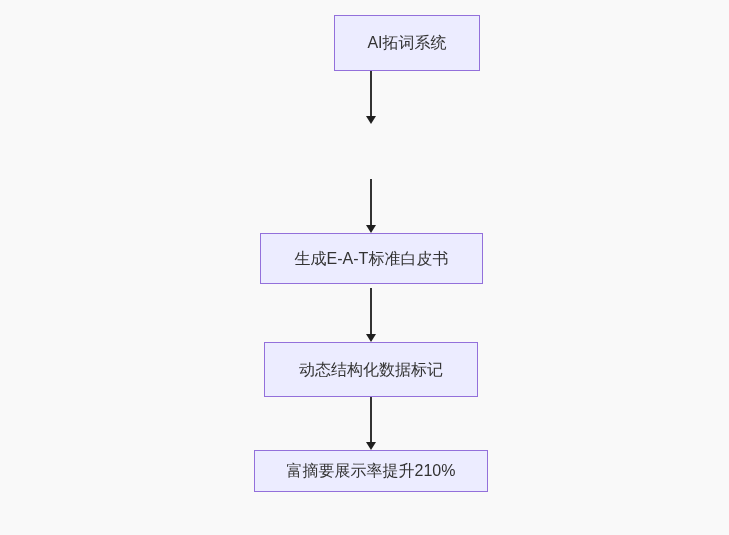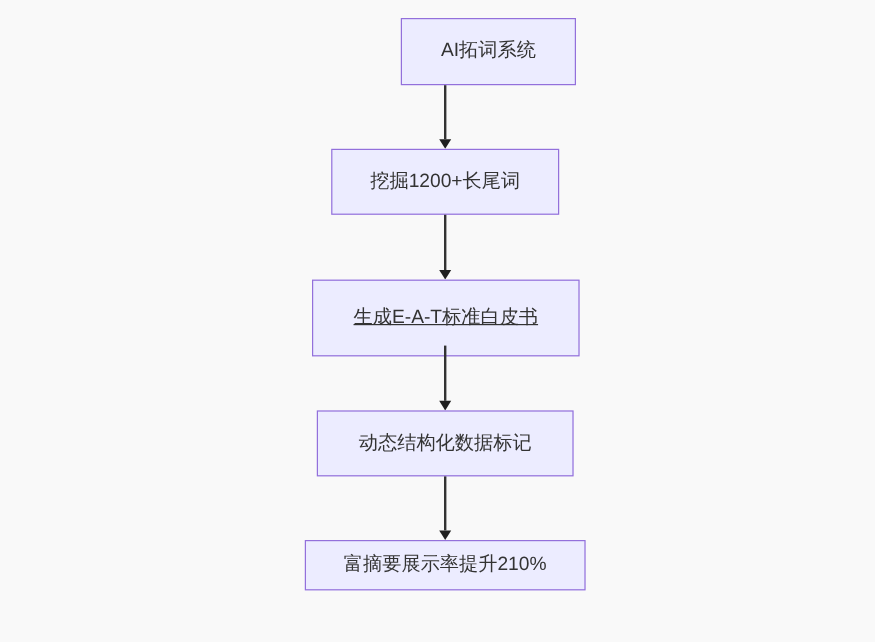--- a/index.html
+++ b/index.html
@@ -28,21 +28,21 @@
     font-size: 16px;
     line-height: 1;
     display: flex;
     align-items: center;
     justify-content: center;
     text-align: center;
     white-space: nowrap;
   }
   .n1 { left: 298px; top: 15px;  width: 146px; height: 56px; margin-left: 36px; }
   .n2 { left: 276px; top: 124px; width: 190px; height: 55px; }
-  .n3 { left: 260px; top: 233px; width: 223px; height: 64px; text-decoration: underline; }
+  .n3 { left: 260px; top: 233px; width: 223px; height: 51px; }
   .n4 { left: 264px; top: 342px; width: 214px; height: 55px; }
   .n5 { left: 254px; top: 450px; width: 234px; height: 42px; }
 
   .arrow {
     position: absolute;
     left: 365px;           
     width: 12px;
     display: flex;
     flex-direction: column;
     align-items: center;
@@ -72,23 +72,20 @@
 
   <div class="node n1">
     <span>AI拓词系统</span>
   </div>
 
   <div class="arrow a1">
     <span class="arrow-line"></span>
     <span class="arrow-head"></span>
   </div>
 
-  <div class="node n2">
-    <span>挖掘1200+长尾词</span>
-  </div>
 
   <div class="arrow a2">
     <span class="arrow-line"></span>
     <span class="arrow-head"></span>
   </div>
 
   <div class="node n3">
     <span>生成E-A-T标准白皮书</span>
   </div>
 

